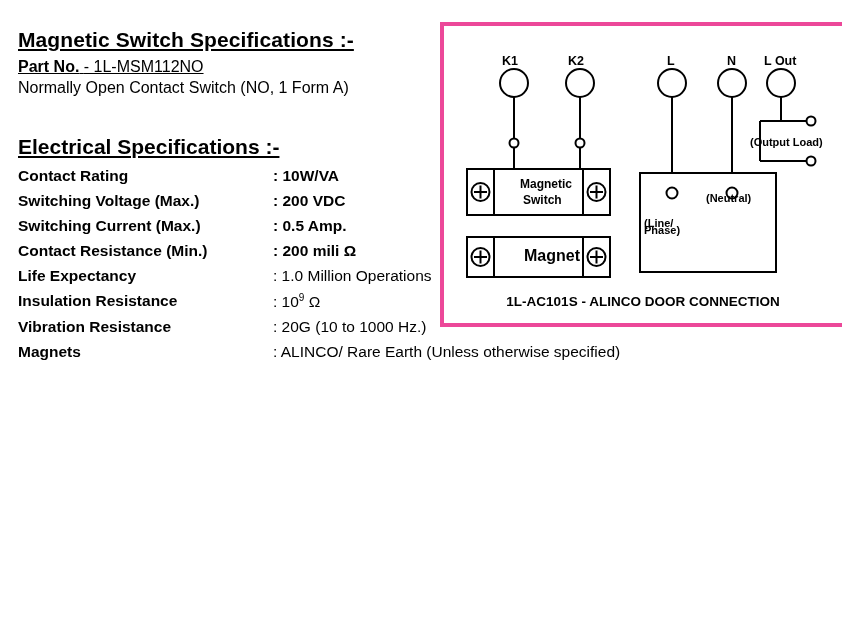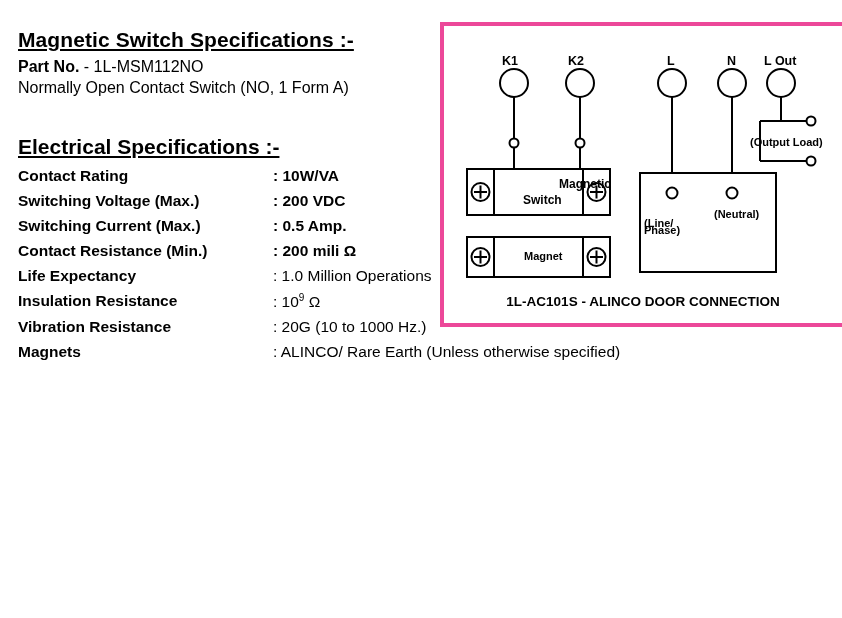--- a/index.html
+++ b/index.html
@@ -29,20 +29,21 @@
     font-weight: bold;
     text-decoration: underline;
     letter-spacing: 0.1px;
     white-space: nowrap;
   }
 
   .part-line {
     margin-top: 6px;
     font-size: 16px;
     white-space: nowrap;
+    text-decoration: underline;
   }
   .part-line .lbl {
     font-weight: bold;
   }
   .part-line .val {
     font-weight: normal;
   }
 
   .sub-line {
     margin-top: 3px;
@@ -238,24 +239,24 @@
         <circle cx="288" cy="167" r="5.5" fill="#fff"></circle>
       </g>
     </svg>
 
     <div class="term-label" style="left:58px; top:28px;">K1</div>
     <div class="term-label" style="left:124px; top:28px;">K2</div>
     <div class="term-label" style="left:223px; top:28px;">L</div>
     <div class="term-label" style="left:283px; top:28px;">N</div>
     <div class="term-label" style="left:320px; top:28px;">L Out</div>
 
-    <div class="small-label" style="left:76px; top:152px; font-size:12px;margin-left:39px;">Magnetic</div>
+    <div class="small-label" style="left:76px; top:152px; font-size:12px;">Magnetic</div>
     <div class="small-label" style="left:79px; top:168px; font-size:12px;">Switch</div>
-    <div class="small-label" style="left:80px; top:224px; font-size:11px;">Magnet</div>
+    <div class="small-label" style="left:80px; top:224px; font-size:16px;">Magnet</div>
 
     <div class="small-label" style="left:306px; top:110px;">(Output Load)</div>
     <div class="small-label" style="left:200px; top:191px;text-align:center;">(Line/</div>
     <div class="small-label" style="left:200px; top:198px;">Phase)</div>
-    <div class="small-label" style="left:262px; top:182px;margin-left:8px;">(Neutral)</div>
+    <div class="small-label" style="left:262px; top:166px;">(Neutral)</div>
 
     <div class="caption">1L-AC101S - ALINCO DOOR CONNECTION</div>
   </div>
 </div>
 
 </body></html>

